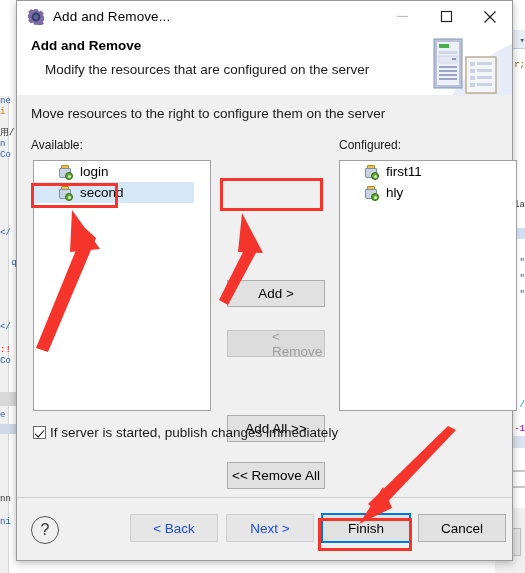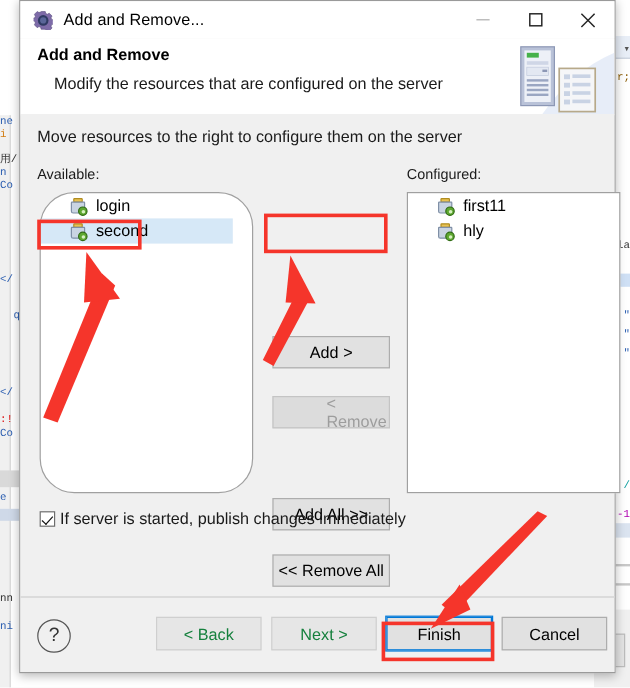--- a/index.html
+++ b/index.html
@@ -45,21 +45,21 @@
   .hdr-art{position:absolute;right:0;top:0;width:90px;height:63px;}
 
   
   .body{position:absolute;left:0;top:94px;right:0;bottom:62px;background:#f0f0f0;}
   .instruct{position:absolute;left:14px;top:11px;font-size:13.5px;color:#1a1a1a;}
   .lbl{position:absolute;font-size:12px;color:#1a1a1a;}
   .lbl-avail{left:14px;top:43px;}
   .lbl-conf{left:322px;top:43px;}
 
   .listbox{position:absolute;top:65px;width:178px;height:251px;background:#fff;border:1px solid #a0a0a0;box-sizing:border-box;overflow:hidden;}
-  .list-left{left:16px;border-radius:29px;}
+  .list-left{left:16px;}
   .list-right{left:322px;}
   .item{display:flex;align-items:center;height:21px;padding-left:24px;font-size:13.5px;color:#000;}
   .item .mod-icon{width:16px;height:16px;margin-right:6px;position:relative;flex:none;}
   .item.sel{background:#d6e8f7;width:calc(100% - 40px);}
 
   
   .mod-icon .top{position:absolute;left:3px;top:1px;width:8px;height:4px;background:#e8c252;border:1px solid #b08c20;box-sizing:border-box;border-radius:1px;}
   .mod-icon .bod{position:absolute;left:1px;top:4px;width:12px;height:10px;background:#c9d4e2;border:1px solid #7f8fa6;box-sizing:border-box;border-radius:1px 1px 2px 2px;}
   .mod-icon .bdg{position:absolute;left:7px;top:8px;width:8px;height:8px;border-radius:50%;background:#5ea830;border:1px solid #2f6b14;box-sizing:border-box;}
   .mod-icon .bdg:after{content:"";position:absolute;left:2px;top:2px;width:3px;height:3px;border-radius:50%;background:#d6f0c0;}
@@ -79,21 +79,21 @@
   .chk{width:13px;height:13px;border:1px solid #6d6d6d;background:#fff;position:relative;box-sizing:border-box;flex:none;}
   .chk:after{content:"";position:absolute;left:3px;top:1px;width:4px;height:8px;border:solid #111;border-width:0 1.6px 1.6px 0;transform:rotate(42deg);}
   .chk-label{margin-left:4px;font-size:13.5px;color:#1a1a1a;}
 
   
   .footer{position:absolute;left:0;right:0;bottom:0;height:62px;background:#f0f0f0;border-top:1px solid #cdcdcd;}
   .helpbtn{position:absolute;left:14px;top:18px;width:26px;height:26px;border-radius:50%;border:1.5px solid #555;
            display:flex;align-items:center;justify-content:center;font-size:16px;color:#333;}
   .fbtn{position:absolute;top:16px;height:28px;width:88px;box-sizing:border-box;background:#e1e1e1;border:1px solid #adadad;
         font-size:13.5px;color:#000;display:flex;align-items:center;justify-content:center;}
-  .fbtn.disabled{color:#15803d;background:#e6e6e6;border-color:#cfcfcf;}
+  .fbtn.disabled{color:#1d4ed8;background:#e6e6e6;border-color:#cfcfcf;}
   .fbtn-back{left:113px;}
   .fbtn-next{left:209px;}
   .fbtn-finish{left:305px;border:1px solid #0078d7;outline:1px solid #0078d7;}
   .fbtn-cancel{left:401px;}
 
   
   #anno{position:absolute;inset:0;pointer-events:none;}
   .redbox{position:absolute;border:3px solid #f5352b;box-sizing:border-box;}
   .rb-second{left:31px;top:183px;width:87px;height:25px;}
   .rb-add{left:220px;top:178px;width:103px;height:33px;}

